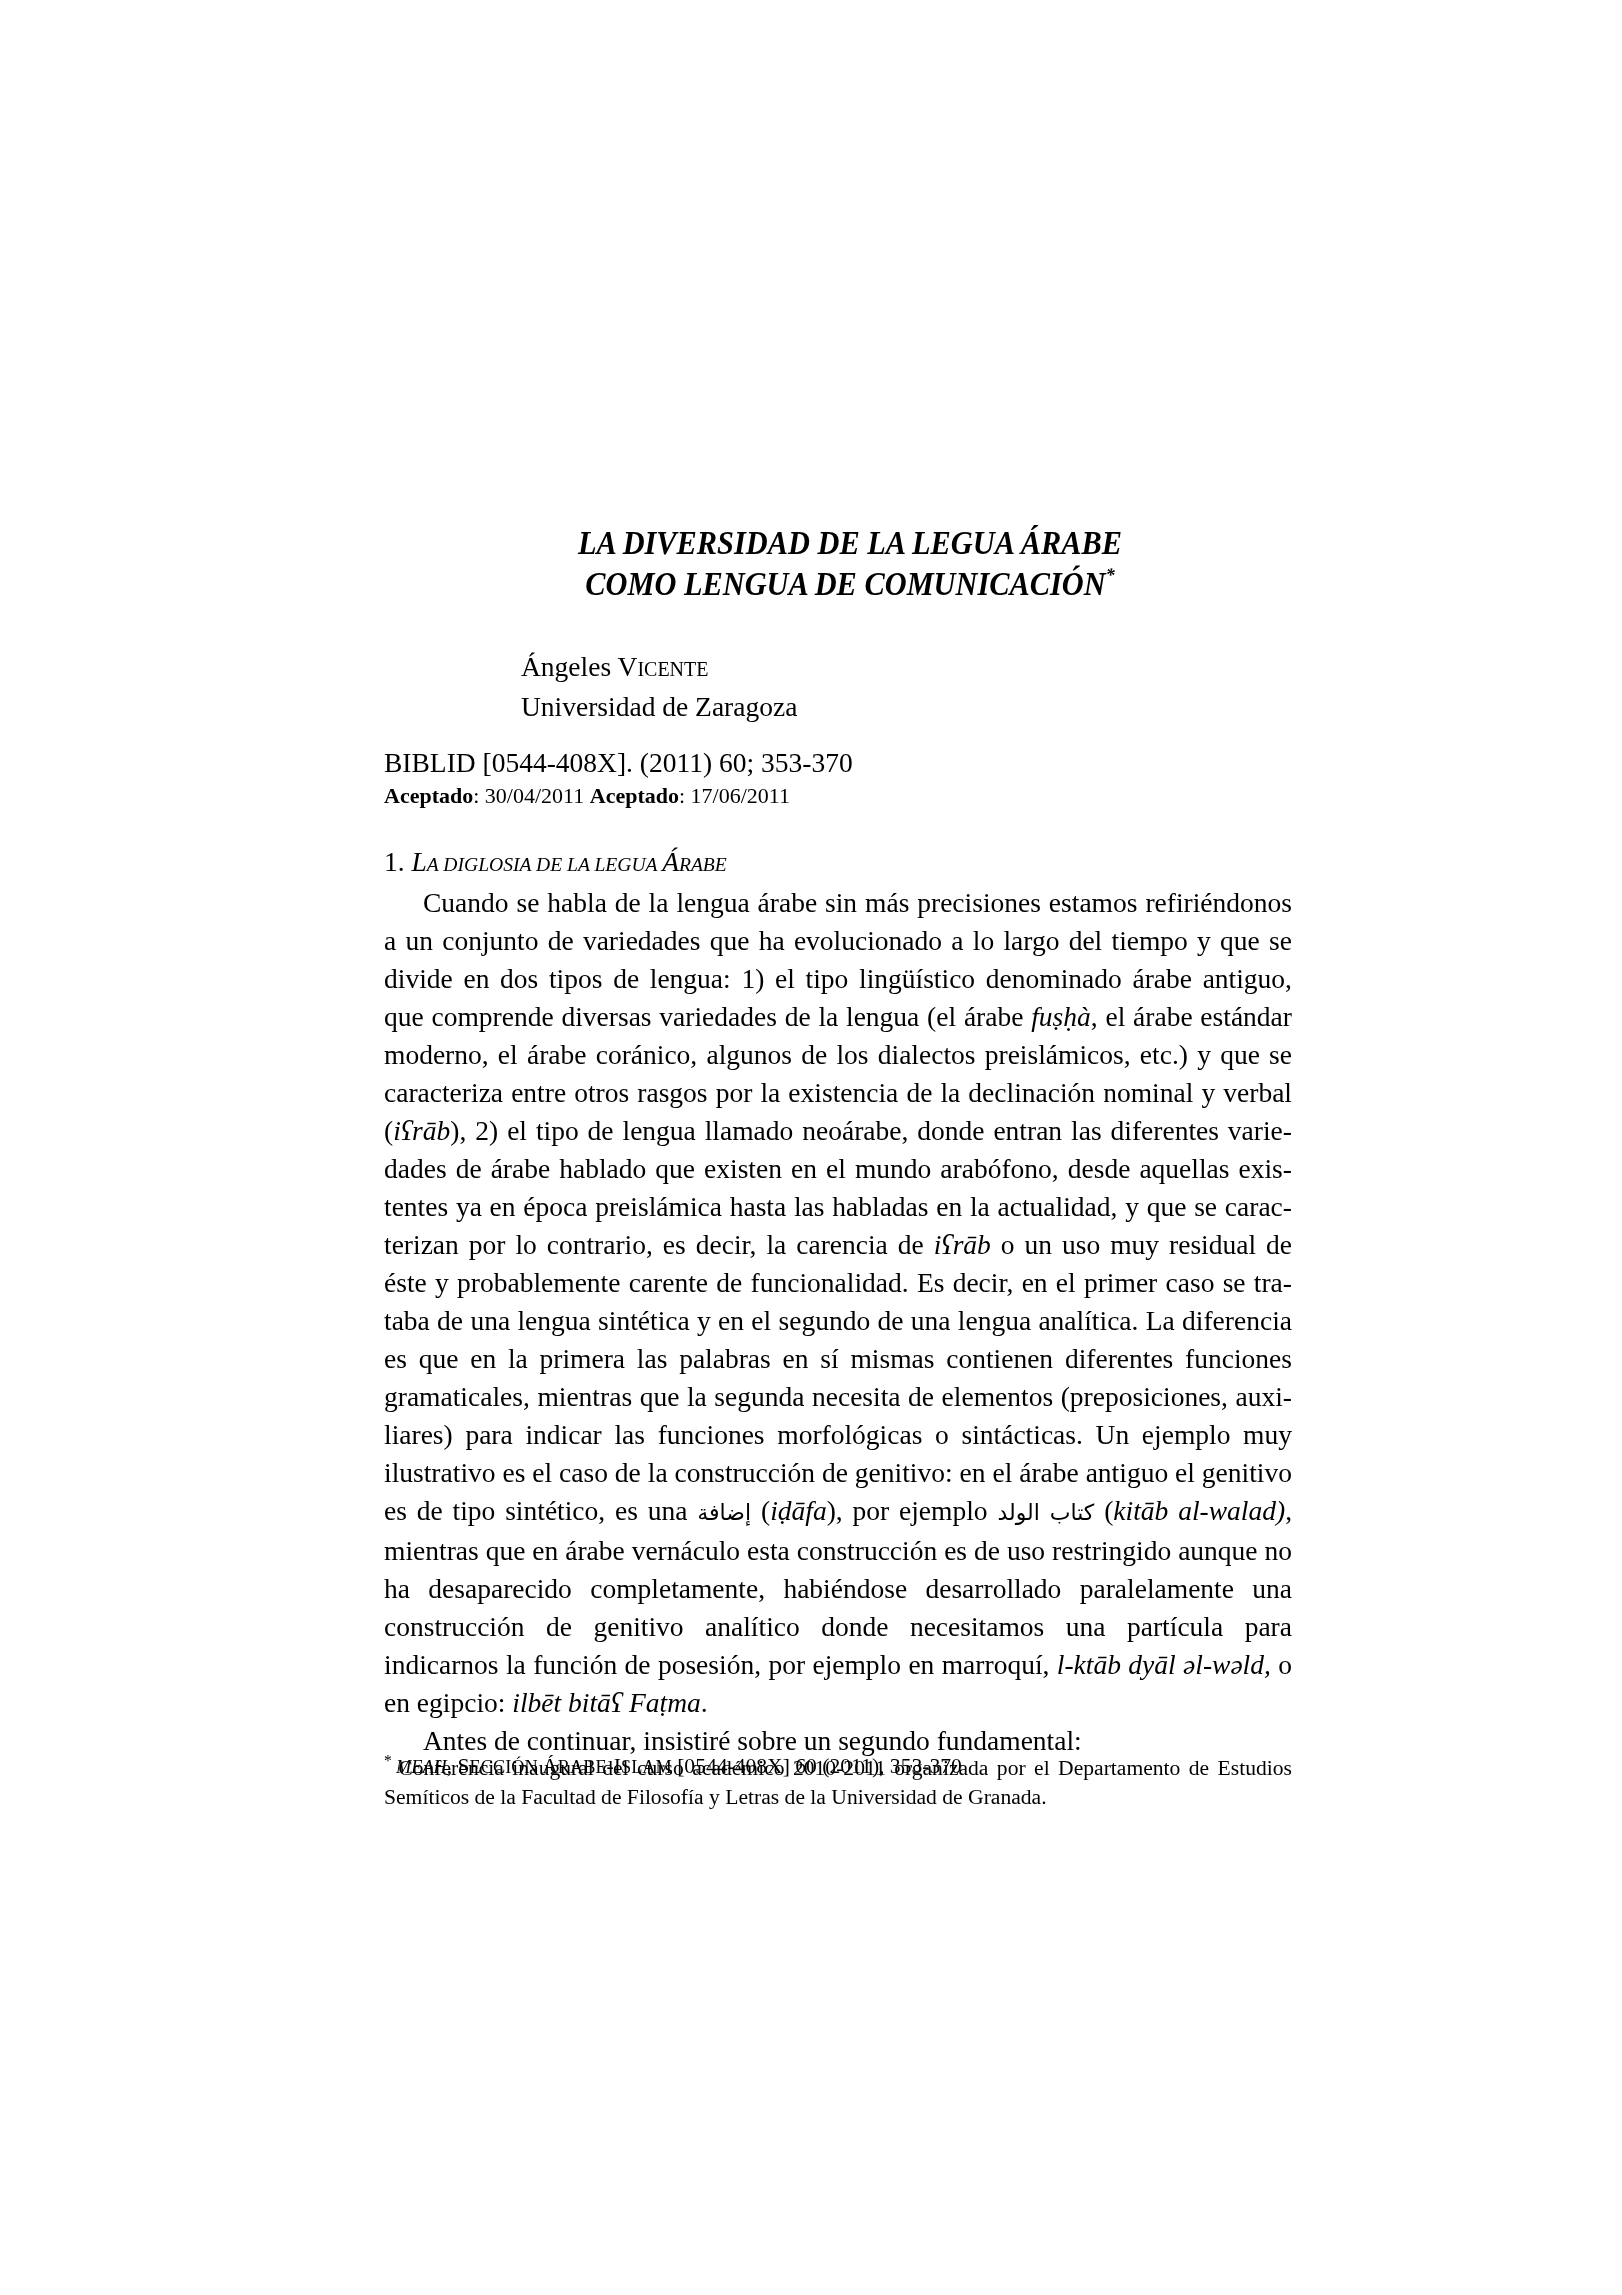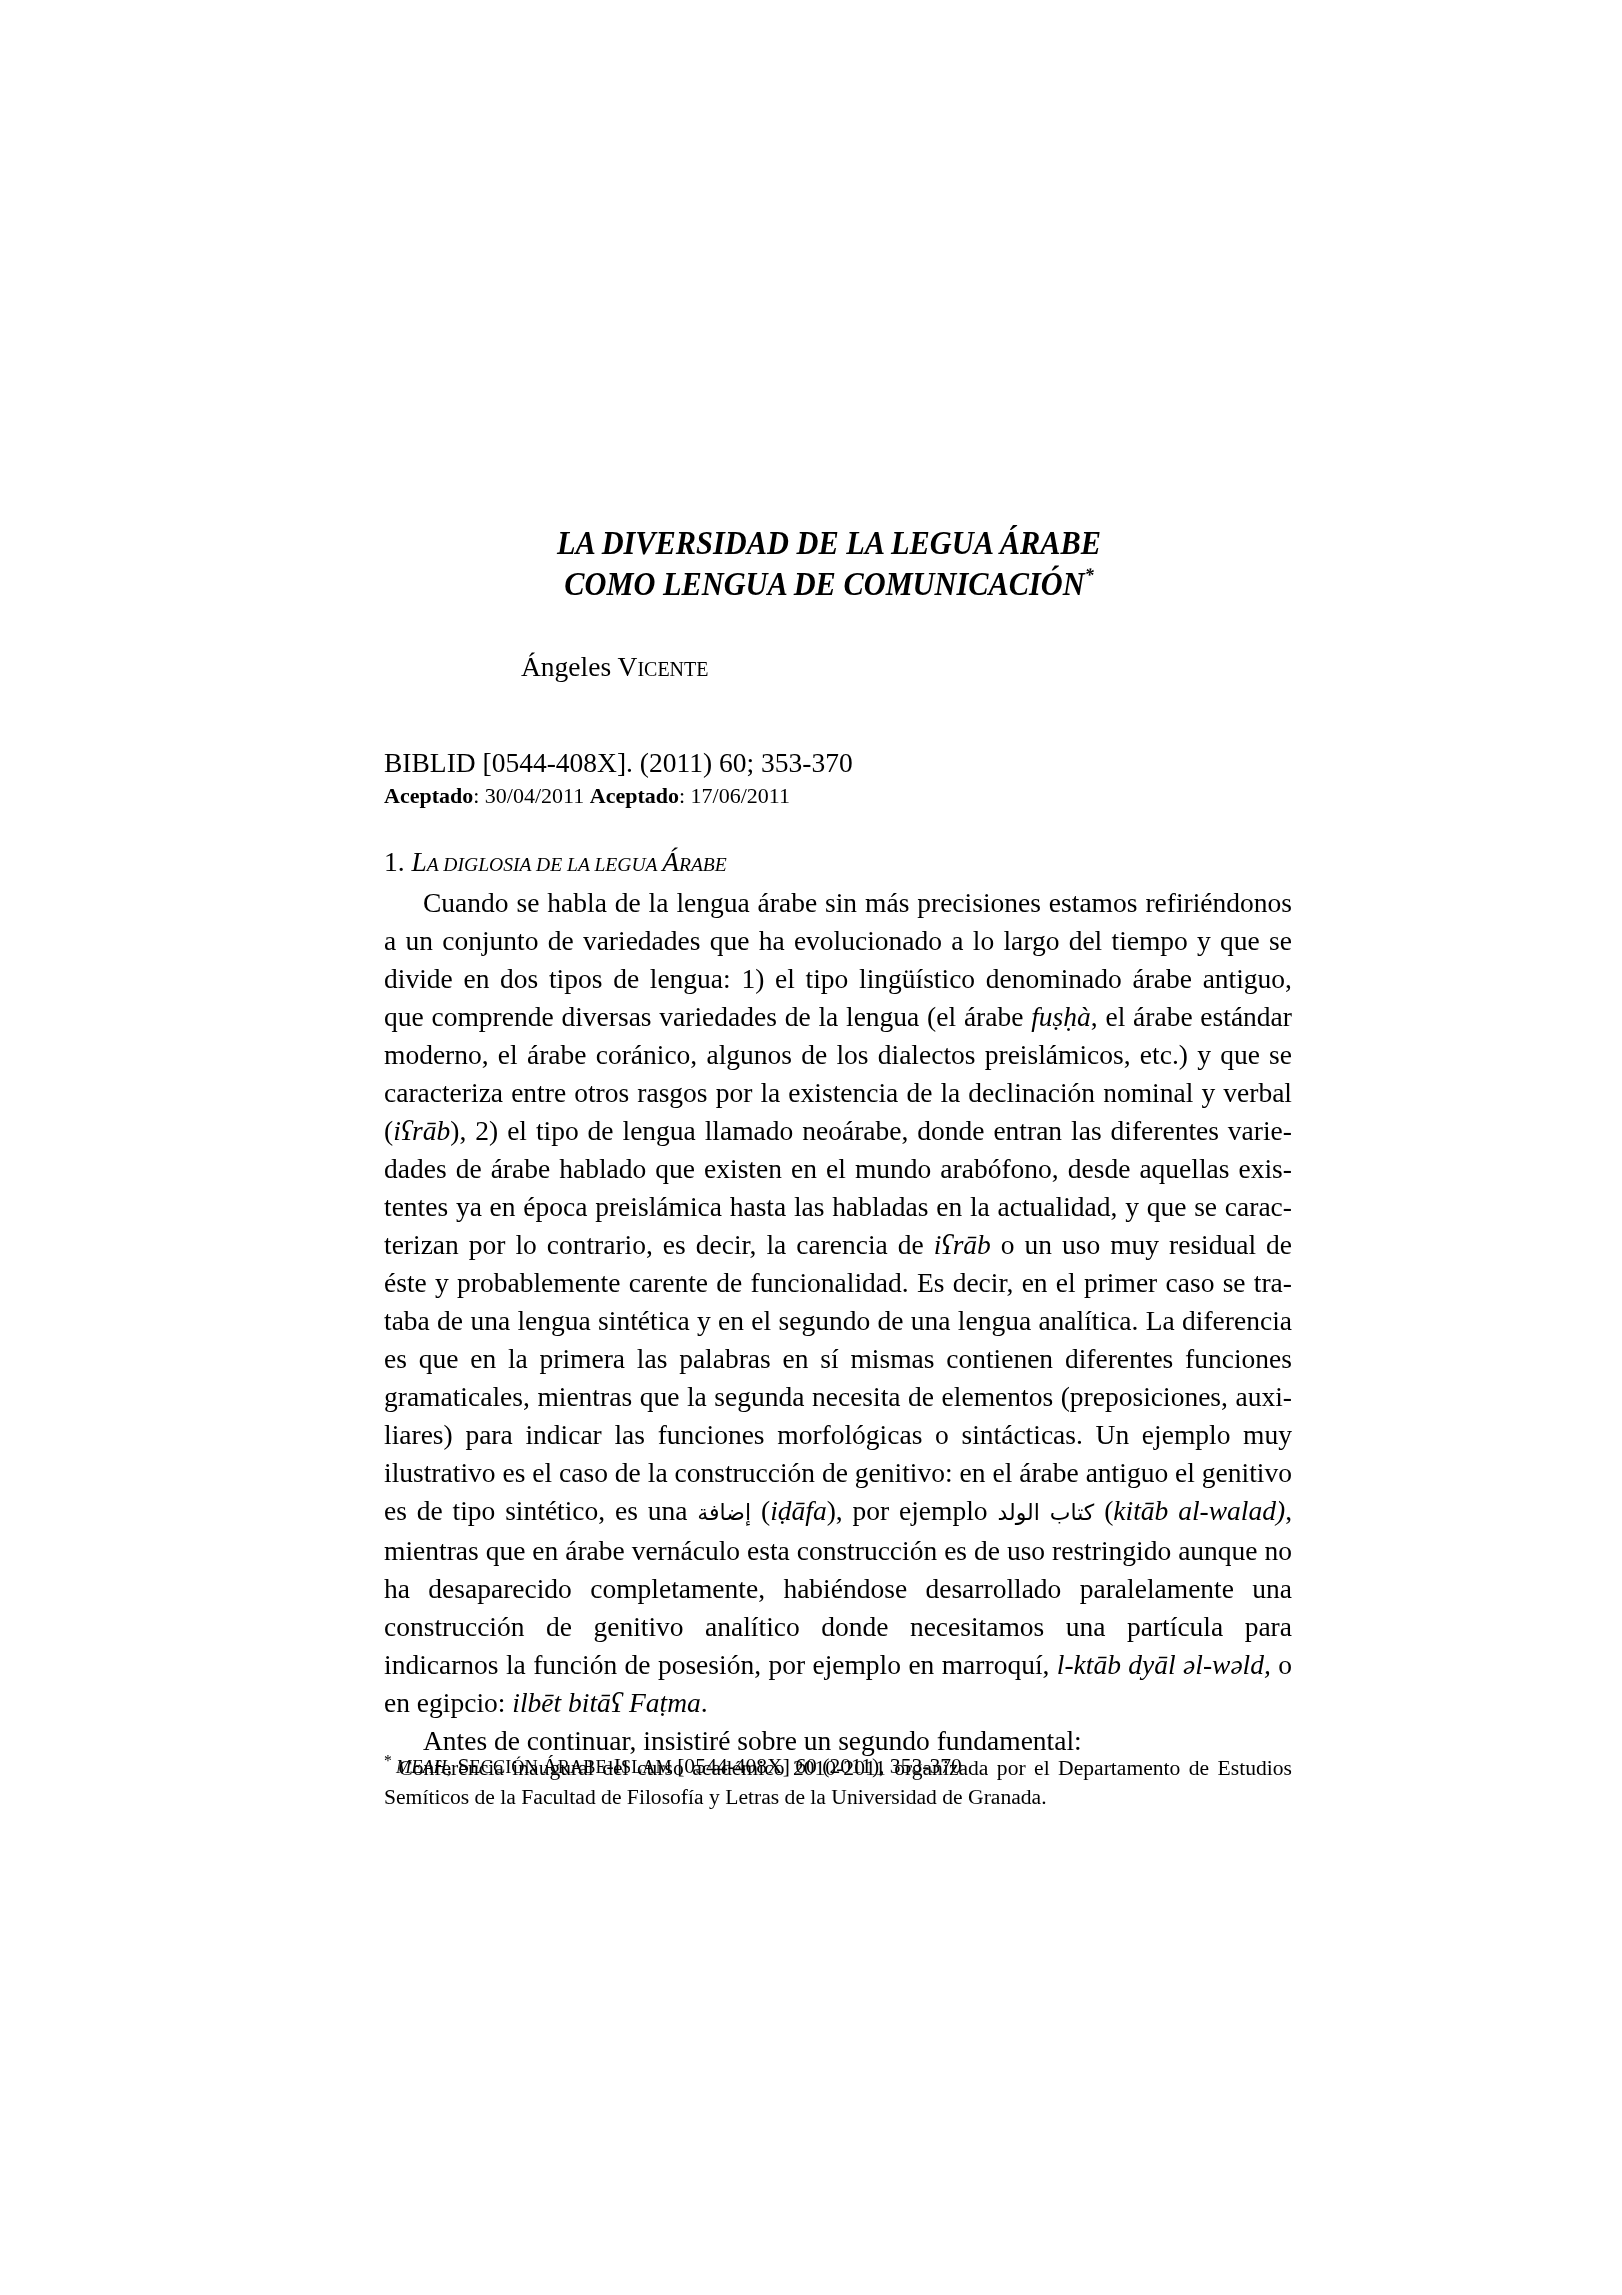--- a/index.html
+++ b/index.html
@@ -17,21 +17,21 @@
     }
     .page {
       position: absolute;
       left: 0; top: 0;
       width: 1622px;
       height: 2295px;
       background: #ffffff;
     }
     .title-block {
       position: absolute;
-      left: 375px;
+      left: 396px;
       width: 908px;
       top: 523px;
       text-align: center;
     }
     .title-line {
       font-family: "Liberation Serif", serif;
       font-style: italic;
       font-weight: bold;
       font-size: 33px;
       line-height: 41px;
@@ -143,20 +143,21 @@
     <div class="title-line">
       <span>COMO LENGUA DE COMUNICACIÓN</span><sup>*</sup>
     </div>
   </div>
 
   <div class="author-block">
     <div class="name-line">
       <span>Ángeles</span>
       <span><span>V</span><span class="smallcaps-rest">ICENTE</span></span>
     </div>
+    <div class="affil-line">Universidad de Zaragoza</div>
   </div>
 
   <div class="biblid">BIBLID [0544-408X]. (2011) 60; 353-370</div>
 
   <div class="dates">
     <b>Aceptado</b><span>: 30/04/2011 </span><b>Aceptado</b><span>: 17/06/2011</span>
   </div>
 
   <div class="body-col">
     <div class="section-heading">

